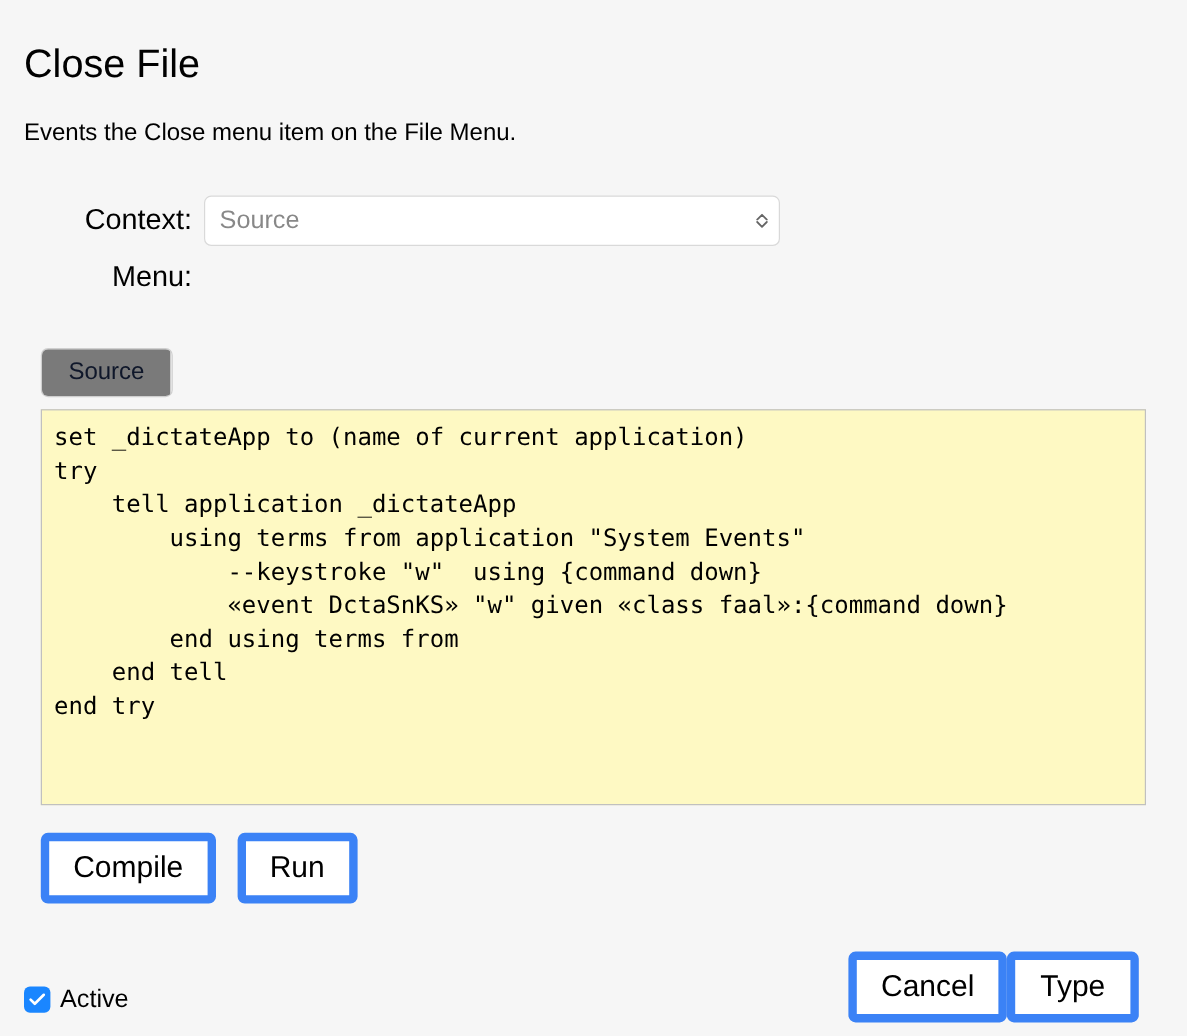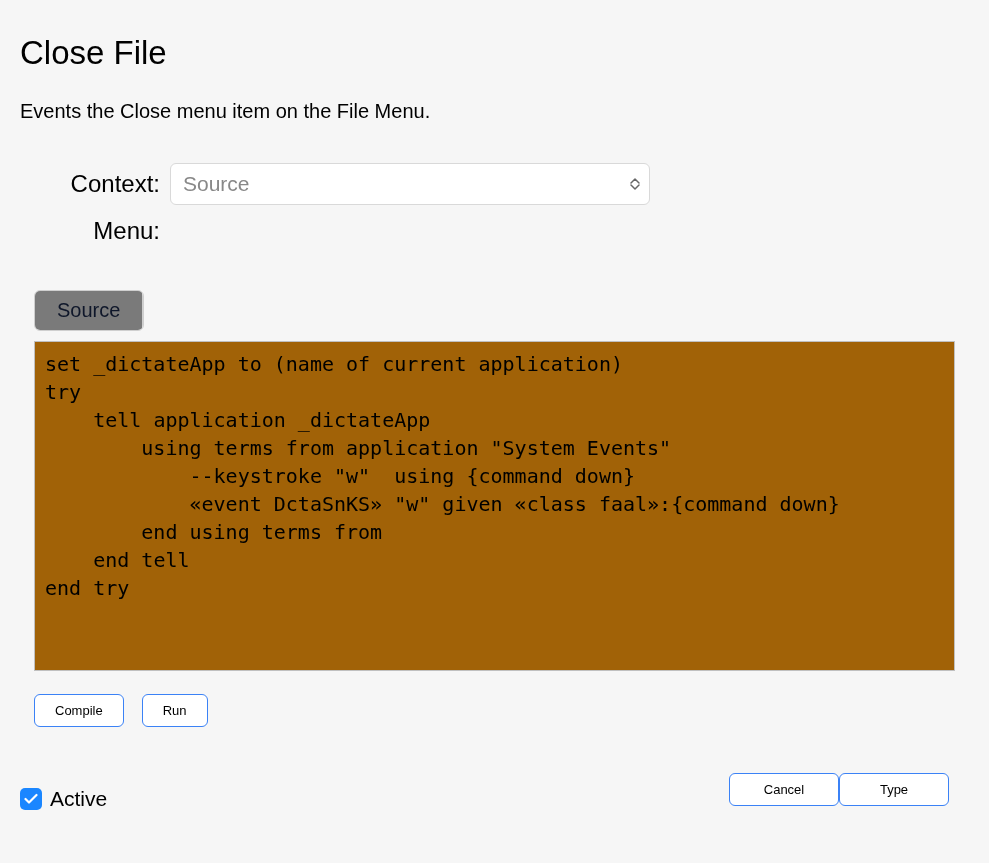--- a/index.html
+++ b/index.html
@@ -100,42 +100,42 @@
       color: #0f172a;
     }
     .seg-divider {
       width: 1px;
       background: #cfcfcf;
     }
     .code-area {
       width: 100%;
       height: 330px;
       border: 1px solid #c0c0c0;
-      background: #a16207;
+      background: #fef9c3;
       font-family: "Menlo", "Monaco", "Consolas", monospace;
       font-size: 20px;
       padding: 8px 10px;
       white-space: pre-wrap;
       word-wrap: break-word;
       overflow: auto;
       line-height: 1.4;
       resize: none;
       outline: none;
     }
     .action-buttons {
       display: flex;
       gap: 18px;
       margin-top: 18px;
     }
     .btn {
       background: #ffffff;
-      border: 1px solid #3b82f6;
+      border: 7px solid #3b82f6;
       border-radius: 6px;
       padding: 8px 20px;
-      font-size: 13px;
+      font-size: 25px;
       cursor: pointer;
       font-family: inherit;
     }
     .bottom-row {
       display: flex;
       align-items: center;
       justify-content: space-between;
       margin-top: 40px;
       padding: 0 20px 0 0;
     }

